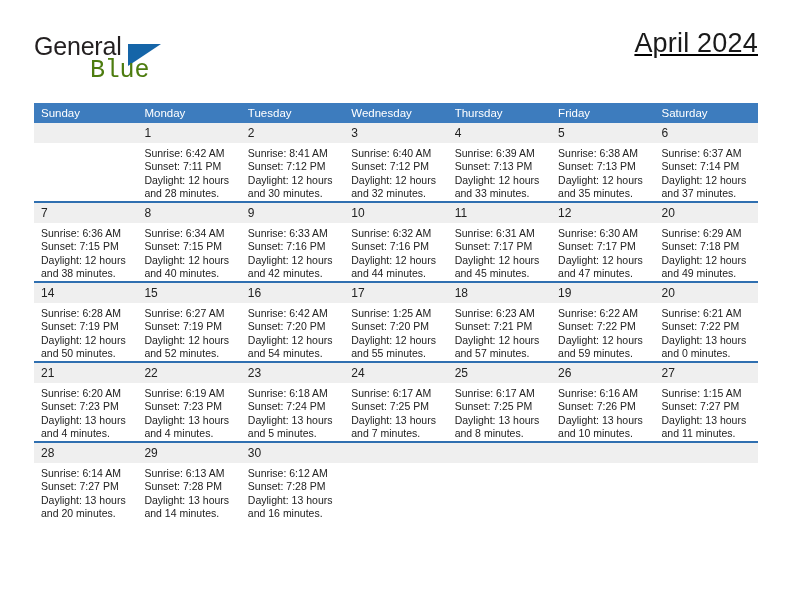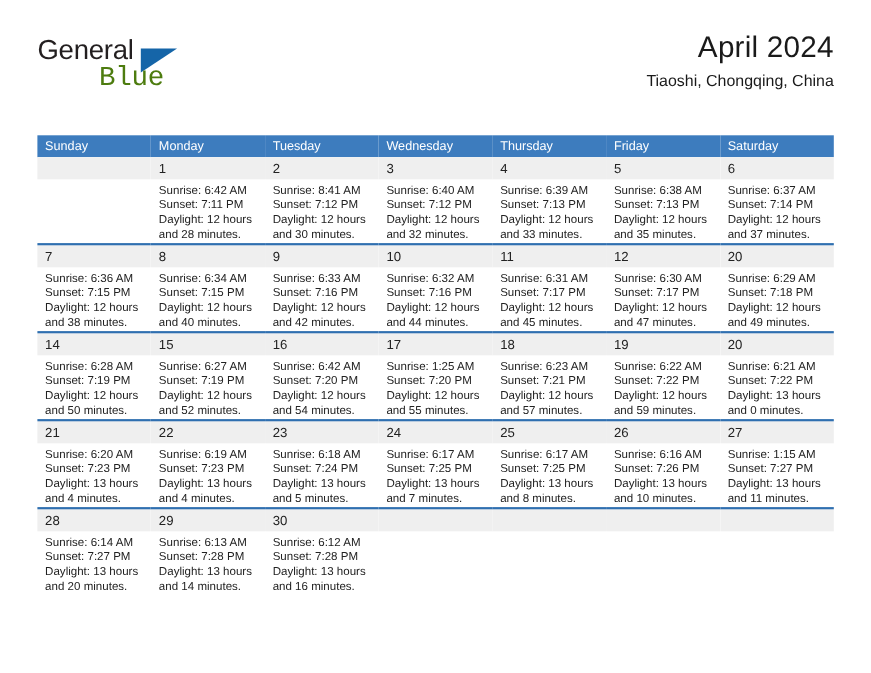--- a/index.html
+++ b/index.html
@@ -61,21 +61,22 @@
     width: 0;
     height: 0;
     border-left: 33px solid #1565a8;
     border-bottom: 22px solid transparent;
   }
 
   .title-block {
     position: absolute;
     right: 0;
     top: 0;
-    text-align: right;
+    text-align: center;
+    text-decoration: underline;
   }
   .month-title {
     font-size: 27px;
     color: #1a1a1a;
     font-weight: normal;
     line-height: 34px;
     letter-spacing: 0.2px;
   }
   .location {
     font-size: 14.5px;
@@ -88,21 +89,20 @@
   .calendar {
     position: absolute;
     left: 34px;
     top: 103px;
     width: 724px;
   }
   table.cal {
     border-collapse: collapse;
     width: 724px;
     table-layout: fixed;
-    margin-top: 20px;
   }
   table.cal th {
     background: #3d7cbe;
     color: #ffffff;
     font-size: 11.5px;
     font-weight: normal;
     text-align: left;
     padding: 4px 0 4px 7px;
     height: 12px;
     border: none;
@@ -151,21 +151,20 @@
   <div class="header">
 
     <div class="logo">
       <span class="logo-general">General</span>
       <span class="logo-triangle"></span>
       <span class="logo-blue">Blue</span>
     </div>
 
     <div class="title-block">
       <div class="month-title">April 2024</div>
-      <div class="location">Tiaoshi, Chongqing, China</div>
     </div>
 
   </div>
 
   <div class="calendar">
     <table class="cal">
       <thead>
         <tr>
           <th>Sunday</th>
           <th>Monday</th>

